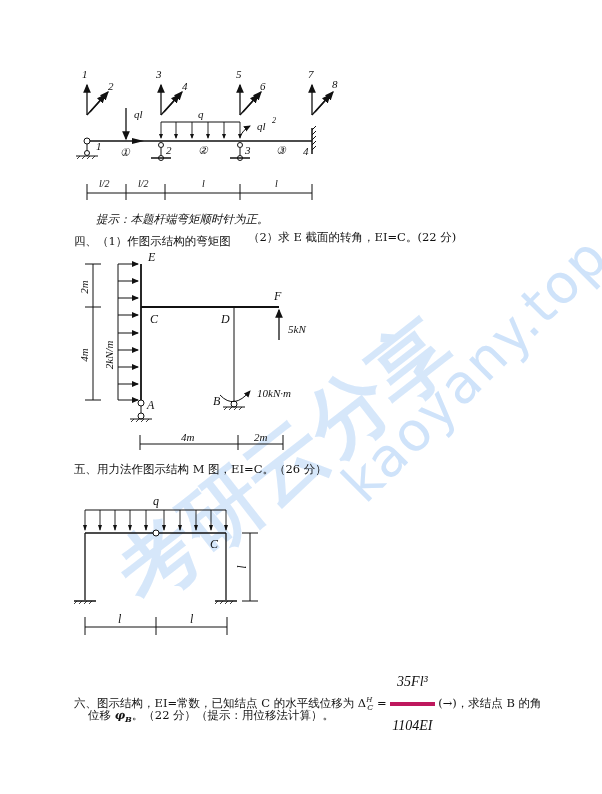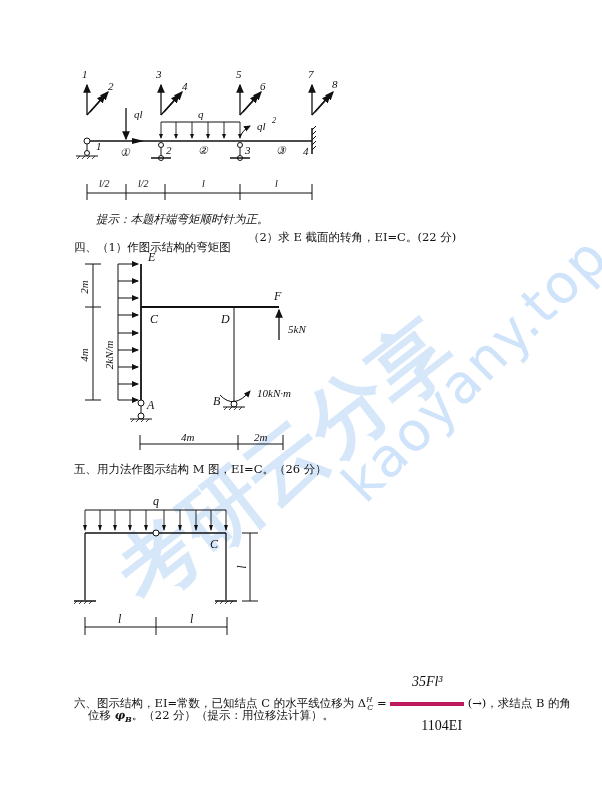--- a/index.html
+++ b/index.html
@@ -128,21 +128,21 @@
       <line x1="252" y1="124" x2="252" y2="140"></line>
     </g>
   <text x="39" y="127" font-size="10">l/2</text>
   <text x="78" y="127" font-size="10">l/2</text>
   <text x="142" y="127" font-size="10">l</text>
   <text x="215" y="127" font-size="10">l</text>
 </svg>
 
 <div class="abs txt" style="left:96px; top:212px;font-style:italic;">提示：本题杆端弯矩顺时针为正。</div>
 
-<div class="abs txt" style="left:74px; top:240px;">四、（1）作图示结构的弯矩图</div>
+<div class="abs txt" style="left:74px; top:234px;">四、（1）作图示结构的弯矩图</div>
 <div class="abs txt" style="left:248px; top:230px;">（2）求 E 截面的转角，EI=C。(22 分)</div>
 
 <svg class="abs" style="left:60px; top:245px;" width="280" height="210" viewBox="0 0 280 210">
   <defs>
     <marker id="ah2" markerWidth="8" markerHeight="8" refX="6" refY="3" orient="auto">
         <path d="M0,0 L7,3 L0,6 z" fill="#111"></path>
       </marker>
   </defs>
 
   <line x1="33" y1="19" x2="33" y2="155" stroke="#111"></line>
@@ -277,20 +277,20 @@
     </g>
   <text x="58" y="133" font-size="12">l</text>
   <text x="130" y="133" font-size="12">l</text>
 </svg>
 
 <div class="abs txt" style="left:74px; top:662px; line-height:40px;">
   <span>六、图示结构，EI=常数，已知结点 C 的水平线位移为 Δ</span><sup style="font-size:7px; font-style:italic;">H</sup><sub style="font-size:8px; font-style:italic; margin-left:-5px;">C</sub>
   <span>=</span>
   <span class="frac">
     <span class="num" style="font-style:italic;">35Fl³</span>
-    <span class="den" style="margin-left:29px;">1104EI</span>
+    <span class="den" style="font-style:italic;">1104EI</span>
   </span>
   <span>(→)，求结点 B 的角</span>
 </div>
 <div class="abs txt" style="left:88px; top:708px;">
   <span>位移</span>
   <span style="font-style:italic; font-weight:bold;">φ</span><sub style="font-size:8px; font-style:italic; font-weight:bold;">B</sub><span>。（22 分）（提示：用位移法计算）。</span>
 </div>
 
 </body></html>

